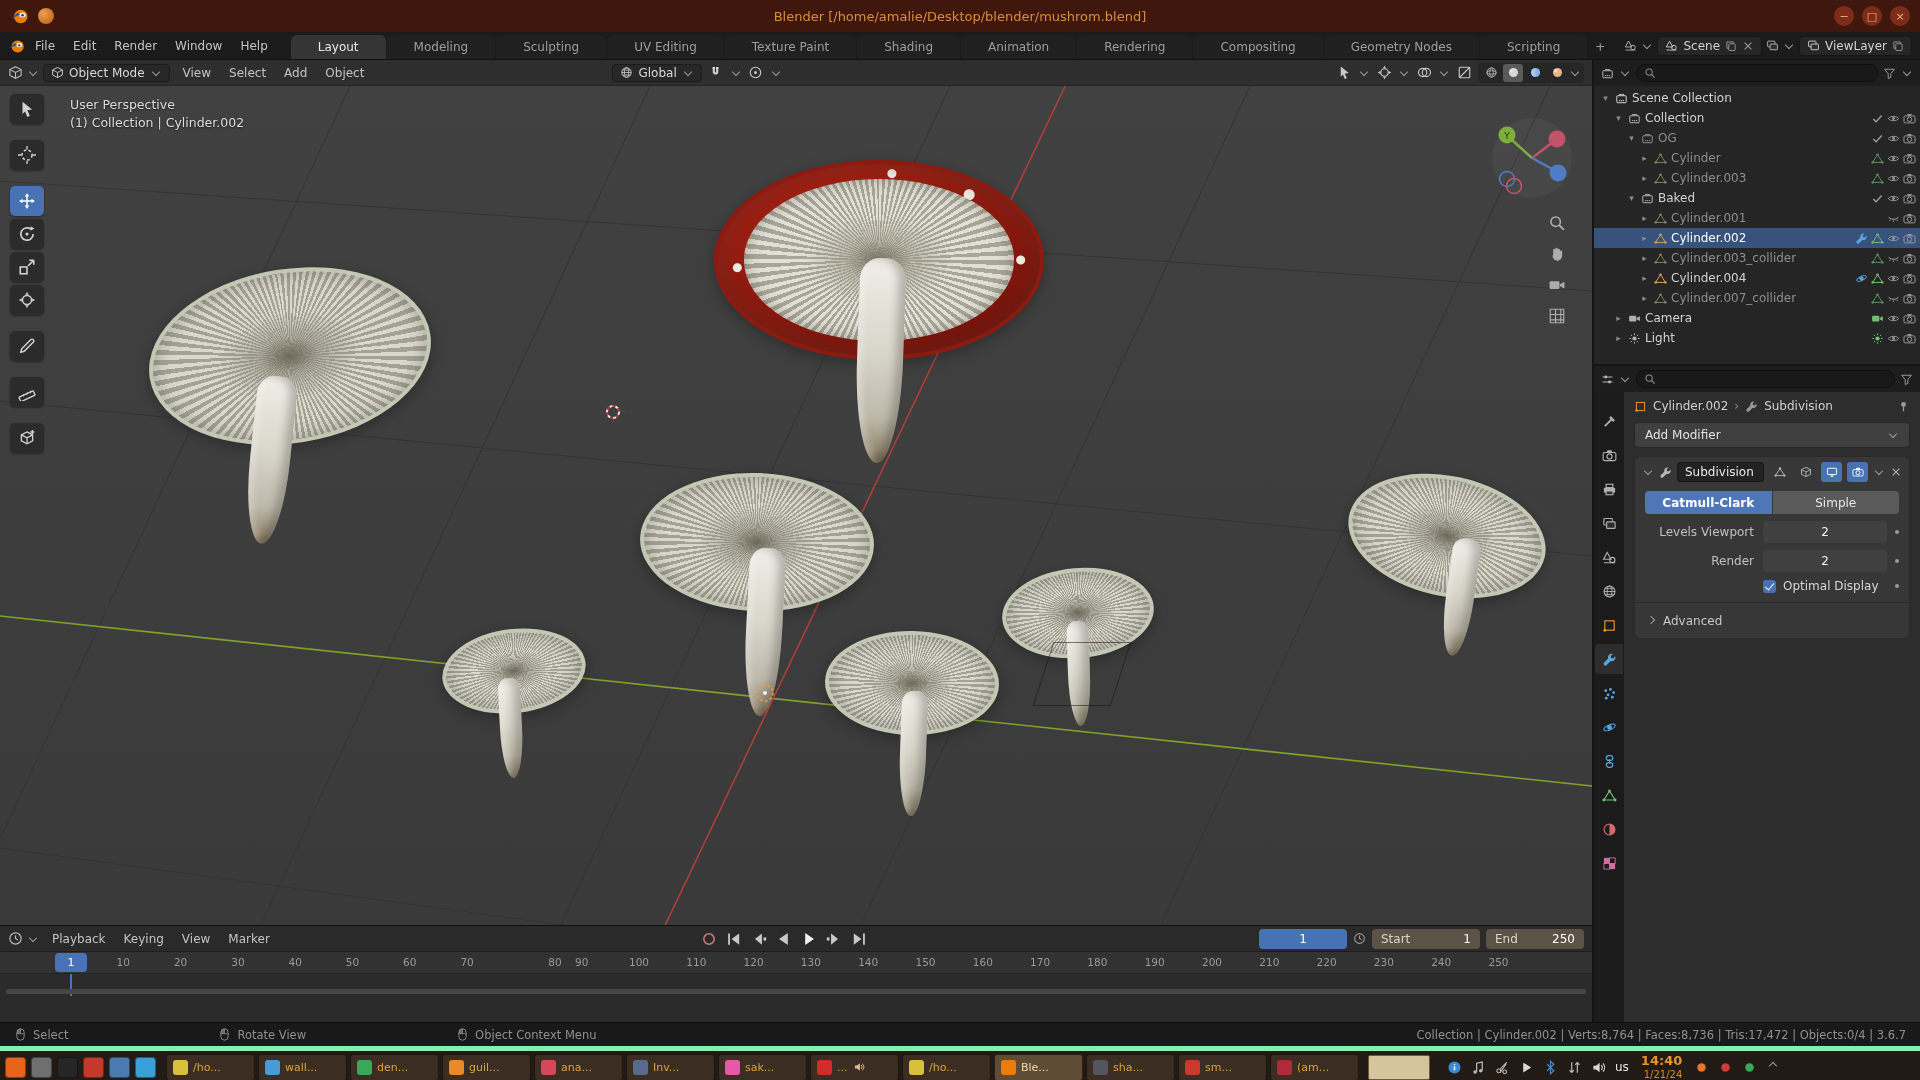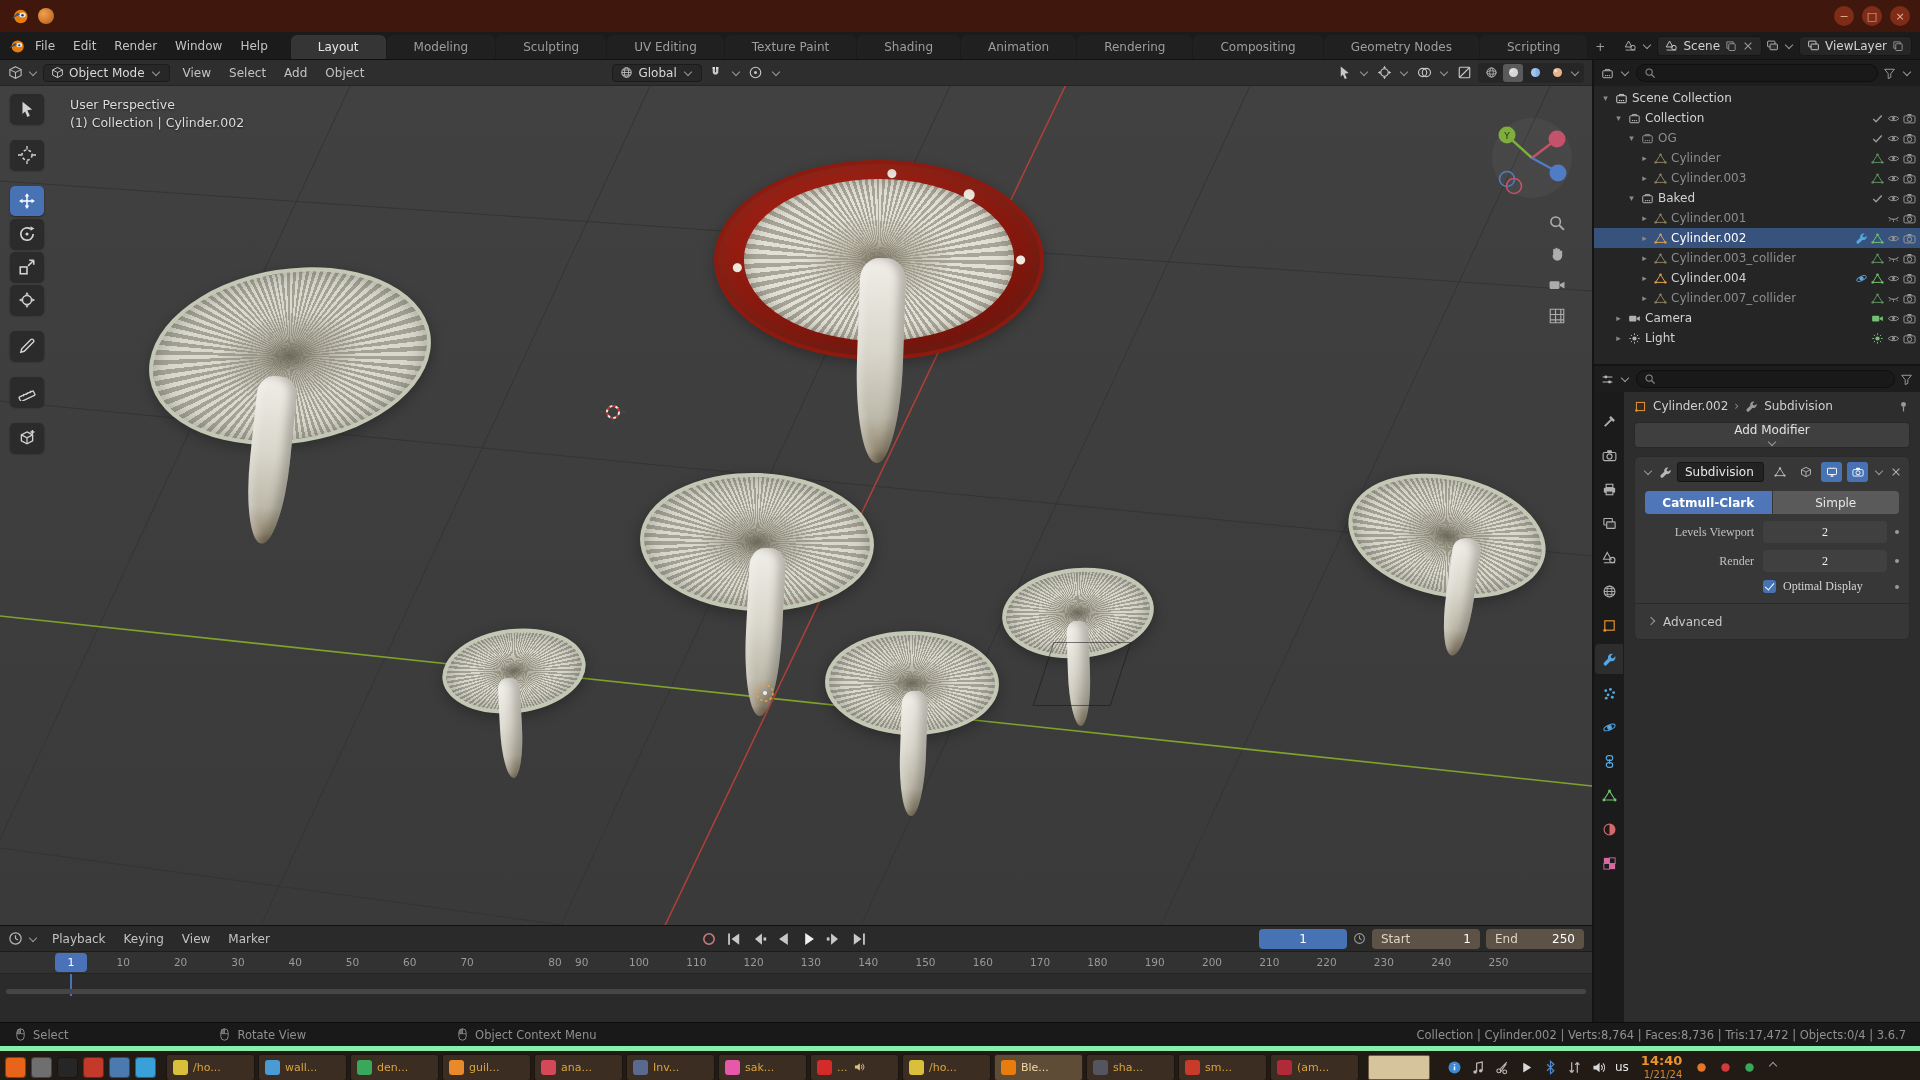--- a/index.html
+++ b/index.html
@@ -136,35 +136,35 @@
 
 .props{position:absolute;left:0;top:306px;right:0;bottom:0;background:#1b1b1b;}
 .props-tabs{position:absolute;left:0;top:26px;bottom:0;width:30px;background:#1b1b1b;padding-top:14px;
   display:flex;flex-direction:column;align-items:center;gap:4px;}
 .ptab{width:28px;height:30px;display:flex;align-items:center;justify-content:center;border-radius:4px 0 0 4px;}
 .ptab.active{background:#2d2d2d;}
 .props-content{position:absolute;left:30px;top:26px;right:0;bottom:0;background:#2d2d2d;overflow:hidden;}
 .breadcrumb{display:flex;align-items:center;gap:6px;padding:7px 10px 5px 10px;color:#d0d0d0;}
 .bsep::after{content:"›";color:#8a8a8a;}
 .add-mod{margin:4px 10px 8px 10px;height:26px;background:#3f3f3f;border:1px solid #282828;border-radius:4px;
-  display:flex;align-items:center;justify-content:space-between;padding:0 10px;color:#e0e0e0;flex-direction:column;}
+  display:flex;align-items:center;justify-content:space-between;padding:0 10px;color:#e0e0e0;}
 .mod-panel{margin:0 10px;background:#373737;border:1px solid #2a2a2a;border-radius:6px;overflow:hidden;}
 .mod-head{display:flex;align-items:center;gap:5px;height:30px;padding:0 7px;}
 .mod-name{flex:1;background:#222;border:1px solid #161616;border-radius:3px;height:20px;display:flex;
   align-items:center;padding:0 7px;color:#e8e8e8;}
 .mod-toggle{width:21px;height:20px;border-radius:3px;display:flex;align-items:center;justify-content:center;}
 .mod-toggle.on{background:#4772b3;}
 .mod-body{padding:4px 10px 10px 10px;display:flex;flex-direction:column;gap:7px;}
 .segrow{display:flex;}
 .segbtn{flex:1;height:23px;display:flex;align-items:center;justify-content:center;font-size:12px;
   background:#5a5a5a;color:#e8e8e8;}
 .segbtn.first{border-radius:4px 0 0 4px;font-weight:bold;}
 .segbtn.last{border-radius:0 4px 4px 0;margin-left:1px;}
 .segbtn.active{background:#4f76b8;color:#fff;}
-.proprow{display:flex;align-items:center;font-family:Liberation Serif, serif;}
+.proprow{display:flex;align-items:center;}
 .proplabel{width:118px;text-align:right;color:#c0c0c0;padding-right:9px;flex:none;font-size:12px;}
 .propfield{flex:1;height:22px;background:#404040;border-radius:4px;display:flex;align-items:center;
   justify-content:center;color:#f0f0f0;}
 .deco-dot{width:4px;height:4px;border-radius:50%;background:#9a9a9a;margin-left:8px;flex:none;}
 .checkbox{width:13px;height:13px;background:#4772b3;border-radius:3px;position:relative;flex:none;}
 .checkbox::after{content:"";position:absolute;left:4px;top:1px;width:4px;height:8px;
   border-right:1.6px solid #fff;border-bottom:1.6px solid #fff;transform:rotate(40deg);}
 .divider{border-top:1px solid #2a2a2a;margin:2px -10px 0 -10px;}
 .advrow{display:flex;align-items:center;gap:6px;color:#c8c8c8;padding-top:4px;}
 
@@ -205,20 +205,21 @@
       <span class="icn i20">
           <svg viewBox="0 0 16 16">
             <circle cx="8.6" cy="8.4" r="5.4" fill="#e87d0d"></circle>
             <ellipse cx="10" cy="7.2" rx="2.6" ry="2" fill="#e8e8e8"></ellipse>
             <circle cx="10" cy="7.4" r="1" fill="#24425e"></circle>
             <path d="M1 10 6.2 5.4 8 7z" fill="#265787"></path>
           </svg>
         </span>
       <span class="tb-dot"></span>
     </span>
+    <span class="title">Blender [/home/amalie/Desktop/blender/mushrom.blend]</span>
     <span class="win-btns">
       <span class="win-btn">−</span>
       <span class="win-btn">□</span>
       <span class="win-btn">×</span>
     </span>
   </div>
 
   <div class="topbar">
     <span class="icn i18">
         <svg viewBox="0 0 16 16">

